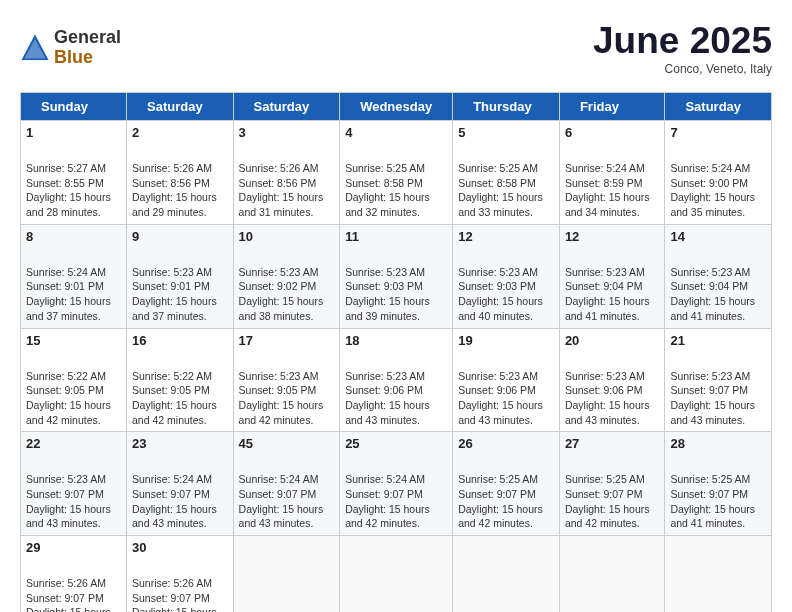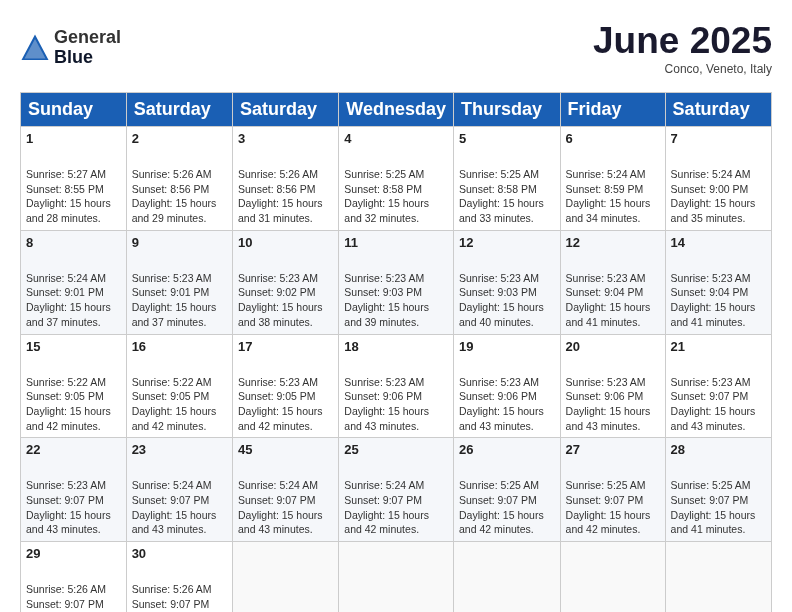--- a/index.html
+++ b/index.html
@@ -26,21 +26,21 @@
       line-height: 1.1;
     }
     .logo-general {
       font-size: 18px;
       font-weight: bold;
       color: #333;
     }
     .logo-blue {
       font-size: 18px;
       font-weight: bold;
-      color: #0f172a;
+      color: #a16207;
     }
     .logo-icon {
       width: 30px;
       height: 30px;
       margin-right: 4px;
     }
     .title-block {
       text-align: right;
     }
     .calendar-title {
@@ -53,23 +53,23 @@
       color: #444;
     }
     .calendar {
       width: 100%;
       border-collapse: collapse;
       font-size: 11px;
     }
     .calendar th {
       background: #1a5fb4;
       color: #fff;
-      padding: 6px 7px;
+      padding: 6px 20px;
       text-align: left;
-      font-size: 18px;
+      font-size: 13px;
       font-weight: bold;
       border: 1px solid #ccc;
     }
     .calendar td {
       vertical-align: top;
       border: 1px solid #ccc;
       padding: 4px 5px;
       width: 14.28%;
       background: #fff;
       min-height: 80px;

